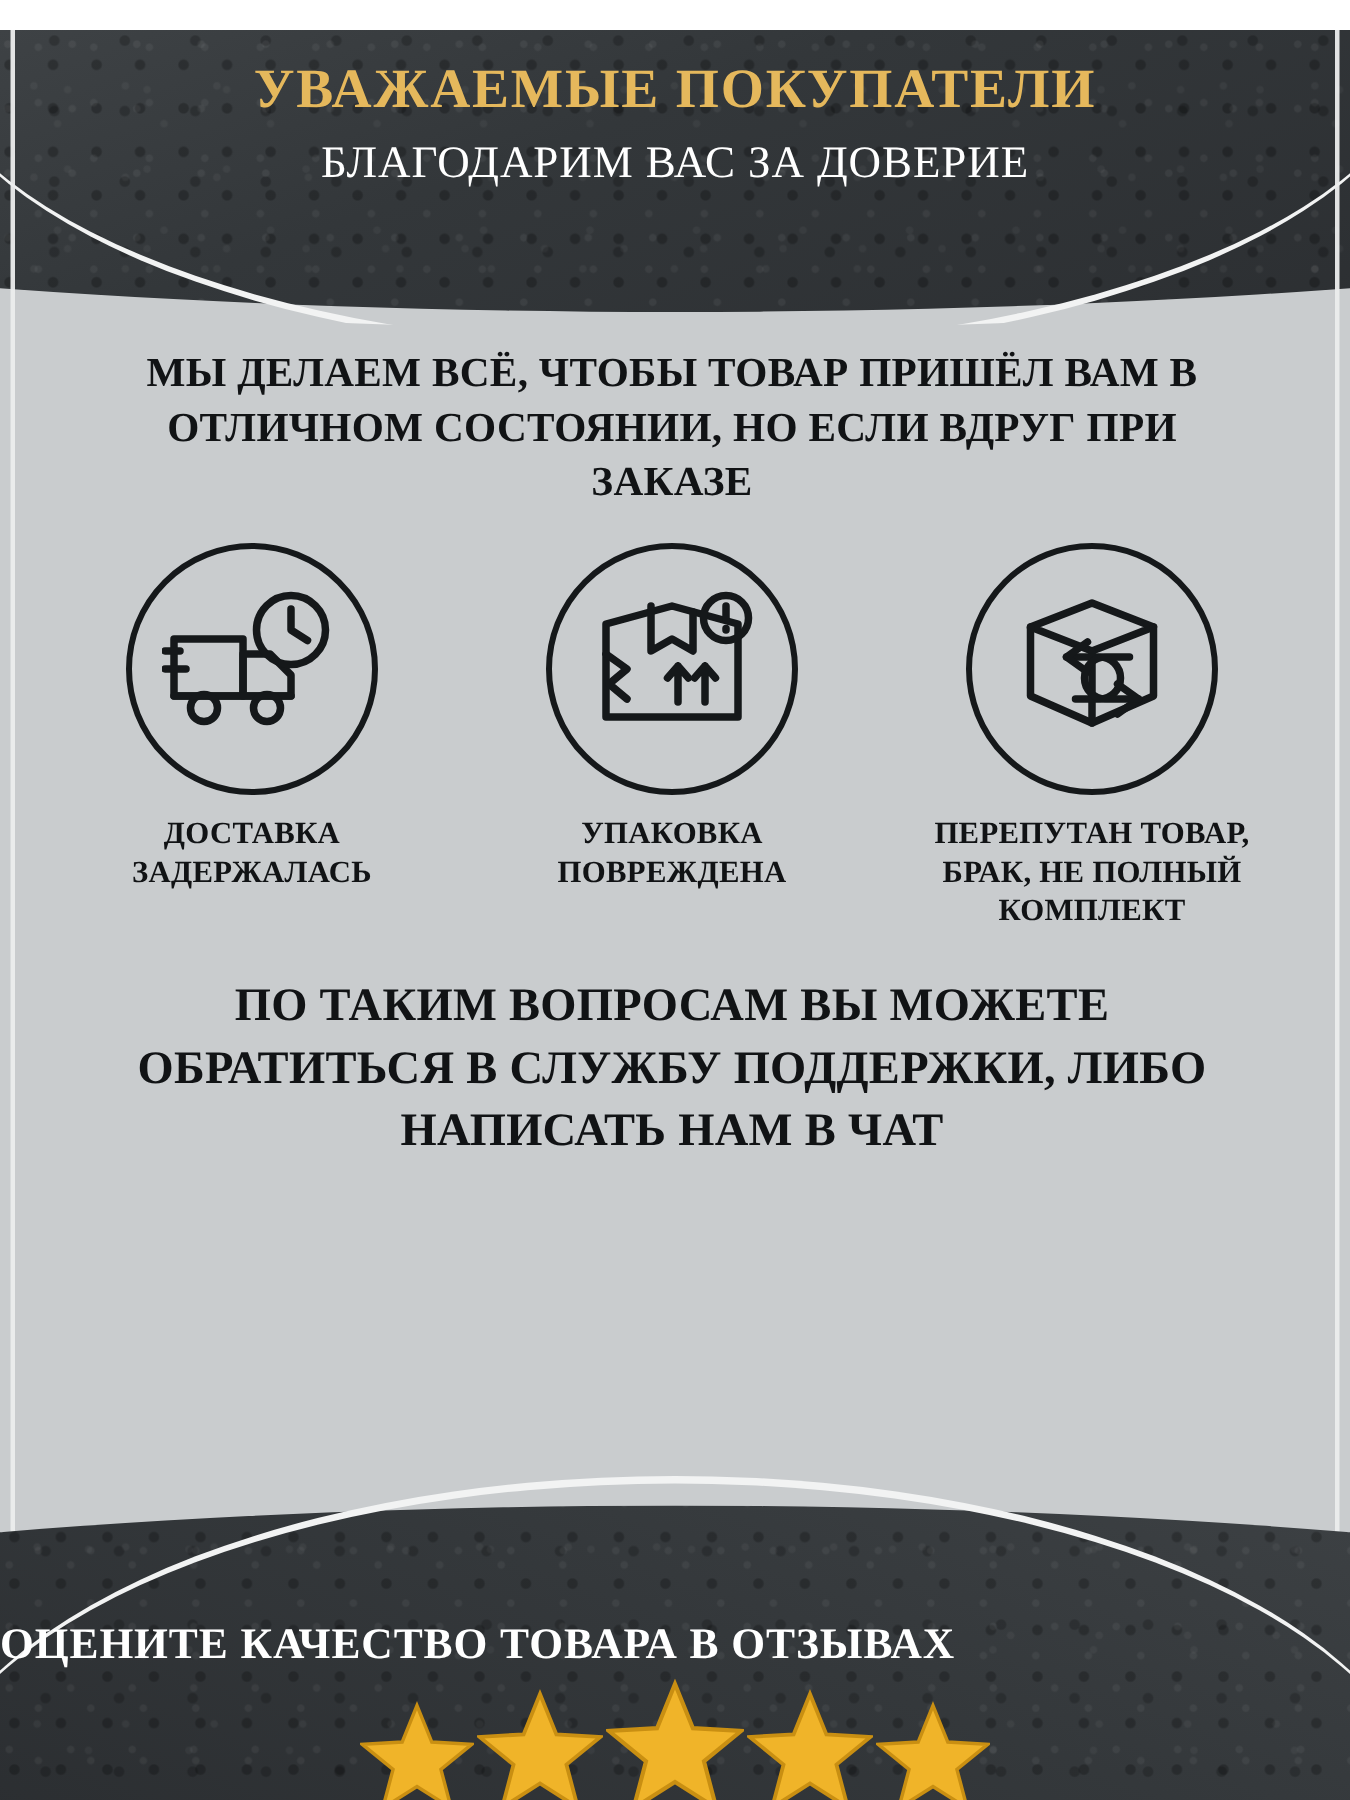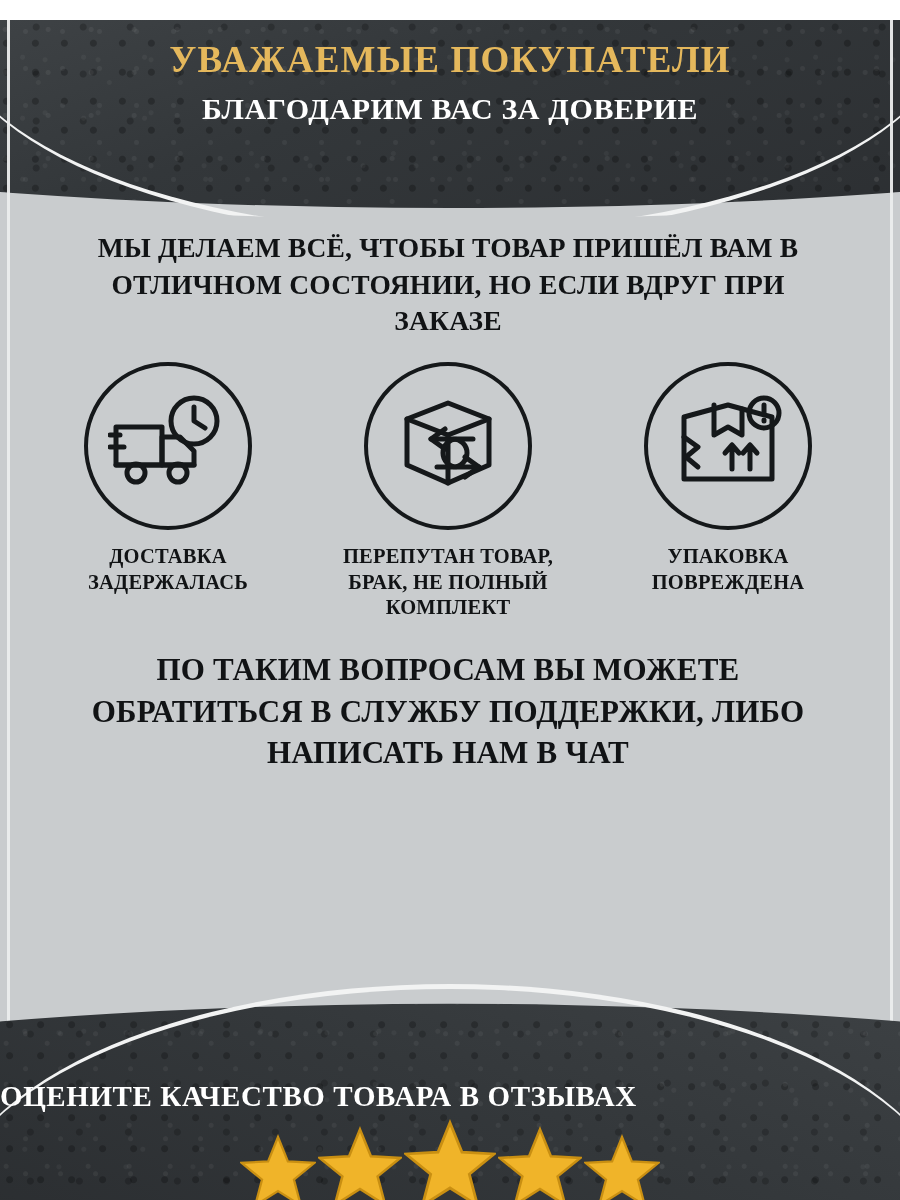--- a/index.html
+++ b/index.html
@@ -110,21 +110,21 @@
     font-size: 37px;
     font-weight: bold;
     letter-spacing: 1.2px;
     color: #e5b85c;
     line-height: 1.1;
     text-transform: uppercase;
   }
   .header-sub {
     margin-top: 9px;
     font-size: 30px;
-    font-weight: bold;
+    font-weight: normal;
     letter-spacing: 0.6px;
     color: #ffffff;
     line-height: 1.26;
     text-transform: uppercase;
   }
 
   
   .mid {
     position: absolute;
     top: 196px;
@@ -274,59 +274,59 @@
               <path d="M86 16 v14 l11 7"></path>
             </svg>
           </span>
         </div>
         <div class="icon-caption">ДОСТАВКА ЗАДЕРЖАЛАСЬ</div>
       </div>
 
       <div class="icon-cell">
         <div class="icon-circle">
           <span>
+            <svg width="116" height="106" viewBox="0 0 116 106" fill="none" stroke="#15181a" stroke-width="5" stroke-linecap="round" stroke-linejoin="round">
+
+              <path d="M14 26 L58 14 L102 26 v62 H14 z"></path>
+
+              <path d="M44 14 v30 l14 -8 14 8 V18"></path>
+
+              <path d="M14 46 l14 10 -12 10 12 10"></path>
+
+              <path d="M62 78 v-24 M62 54 l-7 8 M62 54 l7 8"></path>
+              <path d="M80 78 v-24 M80 54 l-7 8 M80 54 l7 8"></path>
+
+              <circle cx="94" cy="22" r="15"></circle>
+              <path d="M94 14 v9"></path>
+              <path d="M94 29 v1"></path>
+            </svg>
+          </span>
+        </div>
+        <div class="icon-caption">УПАКОВКА ПОВРЕЖДЕНА</div>
+      </div>
+
+      <div class="icon-cell">
+        <div class="icon-circle">
+          <span>
             <svg width="122" height="110" viewBox="0 0 122 110" fill="none" stroke="#15181a" stroke-width="5" stroke-linecap="round" stroke-linejoin="round">
 
               <path d="M20 30 L61 14 L102 30 L61 46 Z"></path>
               <path d="M20 30 v46 l41 18 41-18 V30"></path>
               <path d="M61 46 v48"></path>
 
               <path d="M44 50 h22 a14 14 0 0 1 0 28 H50"></path>
               <path d="M58 40 l-14 10 14 10"></path>
               <path d="M78 88 l14 -10 -14 -10"></path>
               <path d="M92 78 h-22 a14 14 0 0 1 0 -28 h16"></path>
             </svg>
           </span>
         </div>
         <div class="icon-caption">ПЕРЕПУТАН ТОВАР, БРАК, НЕ ПОЛНЫЙ КОМПЛЕКТ</div>
       </div>
 
-      <div class="icon-cell">
-        <div class="icon-circle">
-          <span>
-            <svg width="116" height="106" viewBox="0 0 116 106" fill="none" stroke="#15181a" stroke-width="5" stroke-linecap="round" stroke-linejoin="round">
-
-              <path d="M14 26 L58 14 L102 26 v62 H14 z"></path>
-
-              <path d="M44 14 v30 l14 -8 14 8 V18"></path>
-
-              <path d="M14 46 l14 10 -12 10 12 10"></path>
-
-              <path d="M62 78 v-24 M62 54 l-7 8 M62 54 l7 8"></path>
-              <path d="M80 78 v-24 M80 54 l-7 8 M80 54 l7 8"></path>
-
-              <circle cx="94" cy="22" r="15"></circle>
-              <path d="M94 14 v9"></path>
-              <path d="M94 29 v1"></path>
-            </svg>
-          </span>
-        </div>
-        <div class="icon-caption">УПАКОВКА ПОВРЕЖДЕНА</div>
-      </div>
-
     </div>
 
 
     <div class="support">ПО ТАКИМ ВОПРОСАМ ВЫ МОЖЕТЕ ОБРАТИТЬСЯ В СЛУЖБУ ПОДДЕРЖКИ, ЛИБО НАПИСАТЬ НАМ В ЧАТ</div>
 
   </div>
 
   <div class="band-bottom"></div>
   <div class="band-bottom-curve"></div>
 

